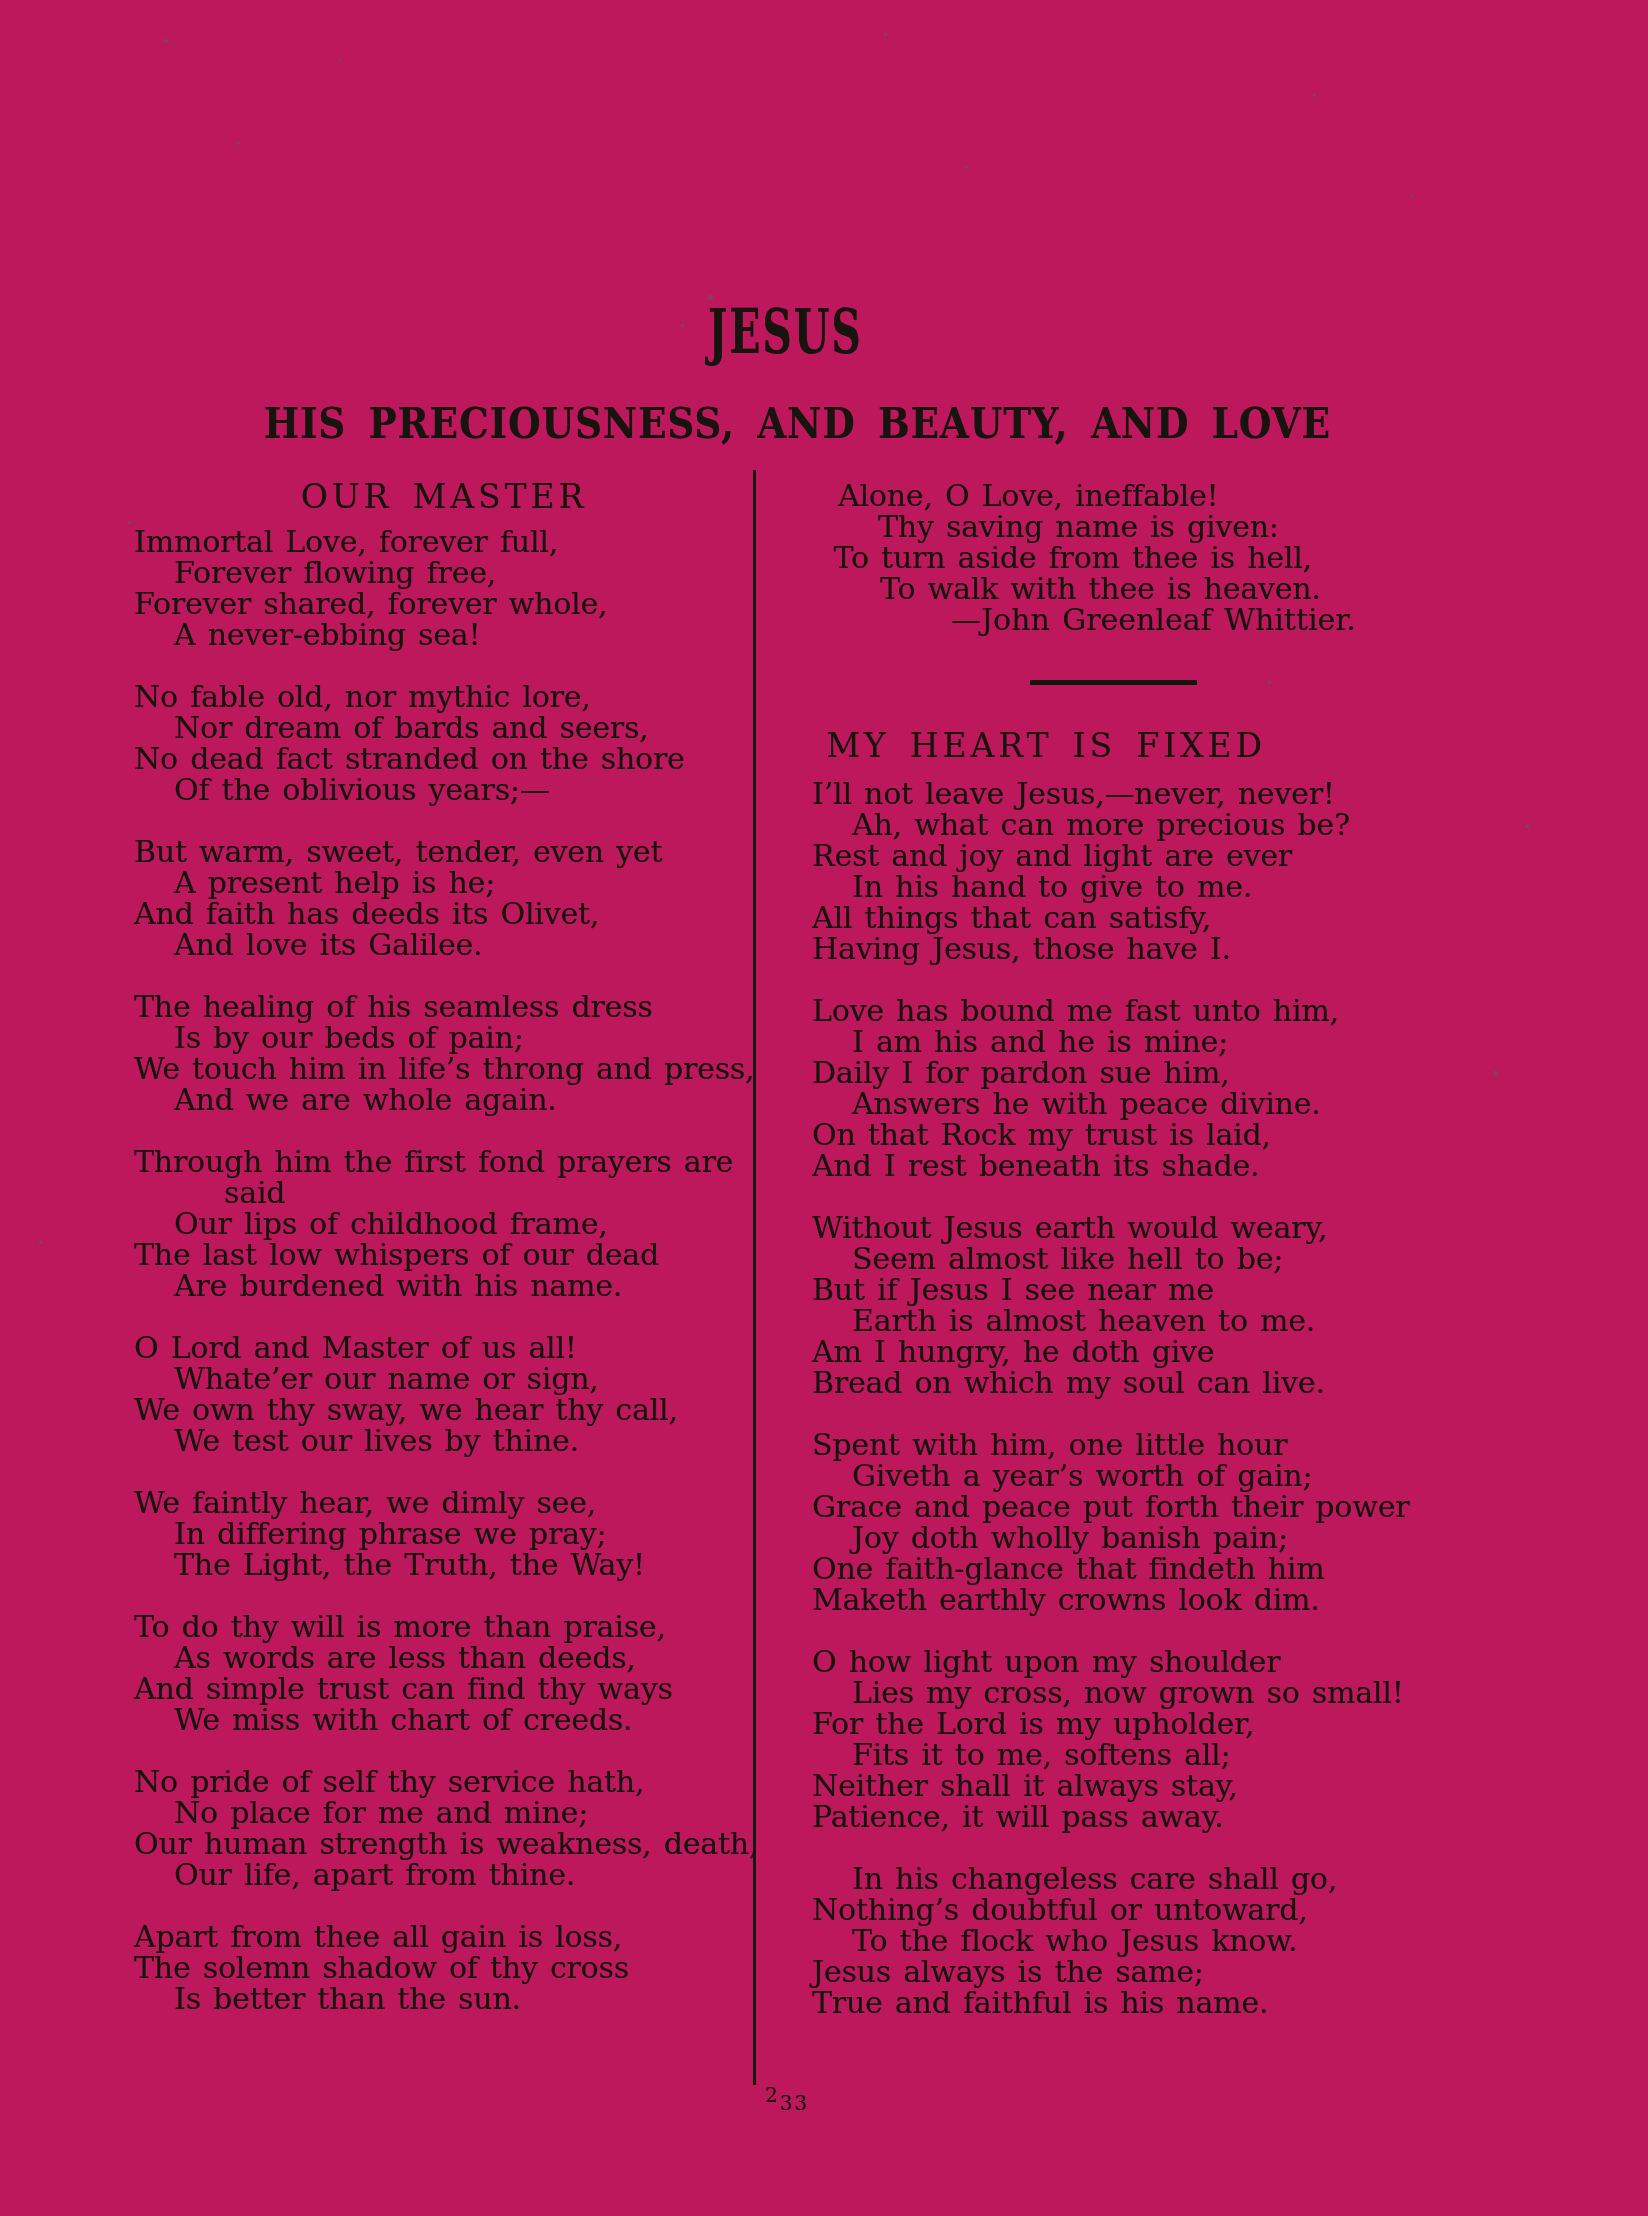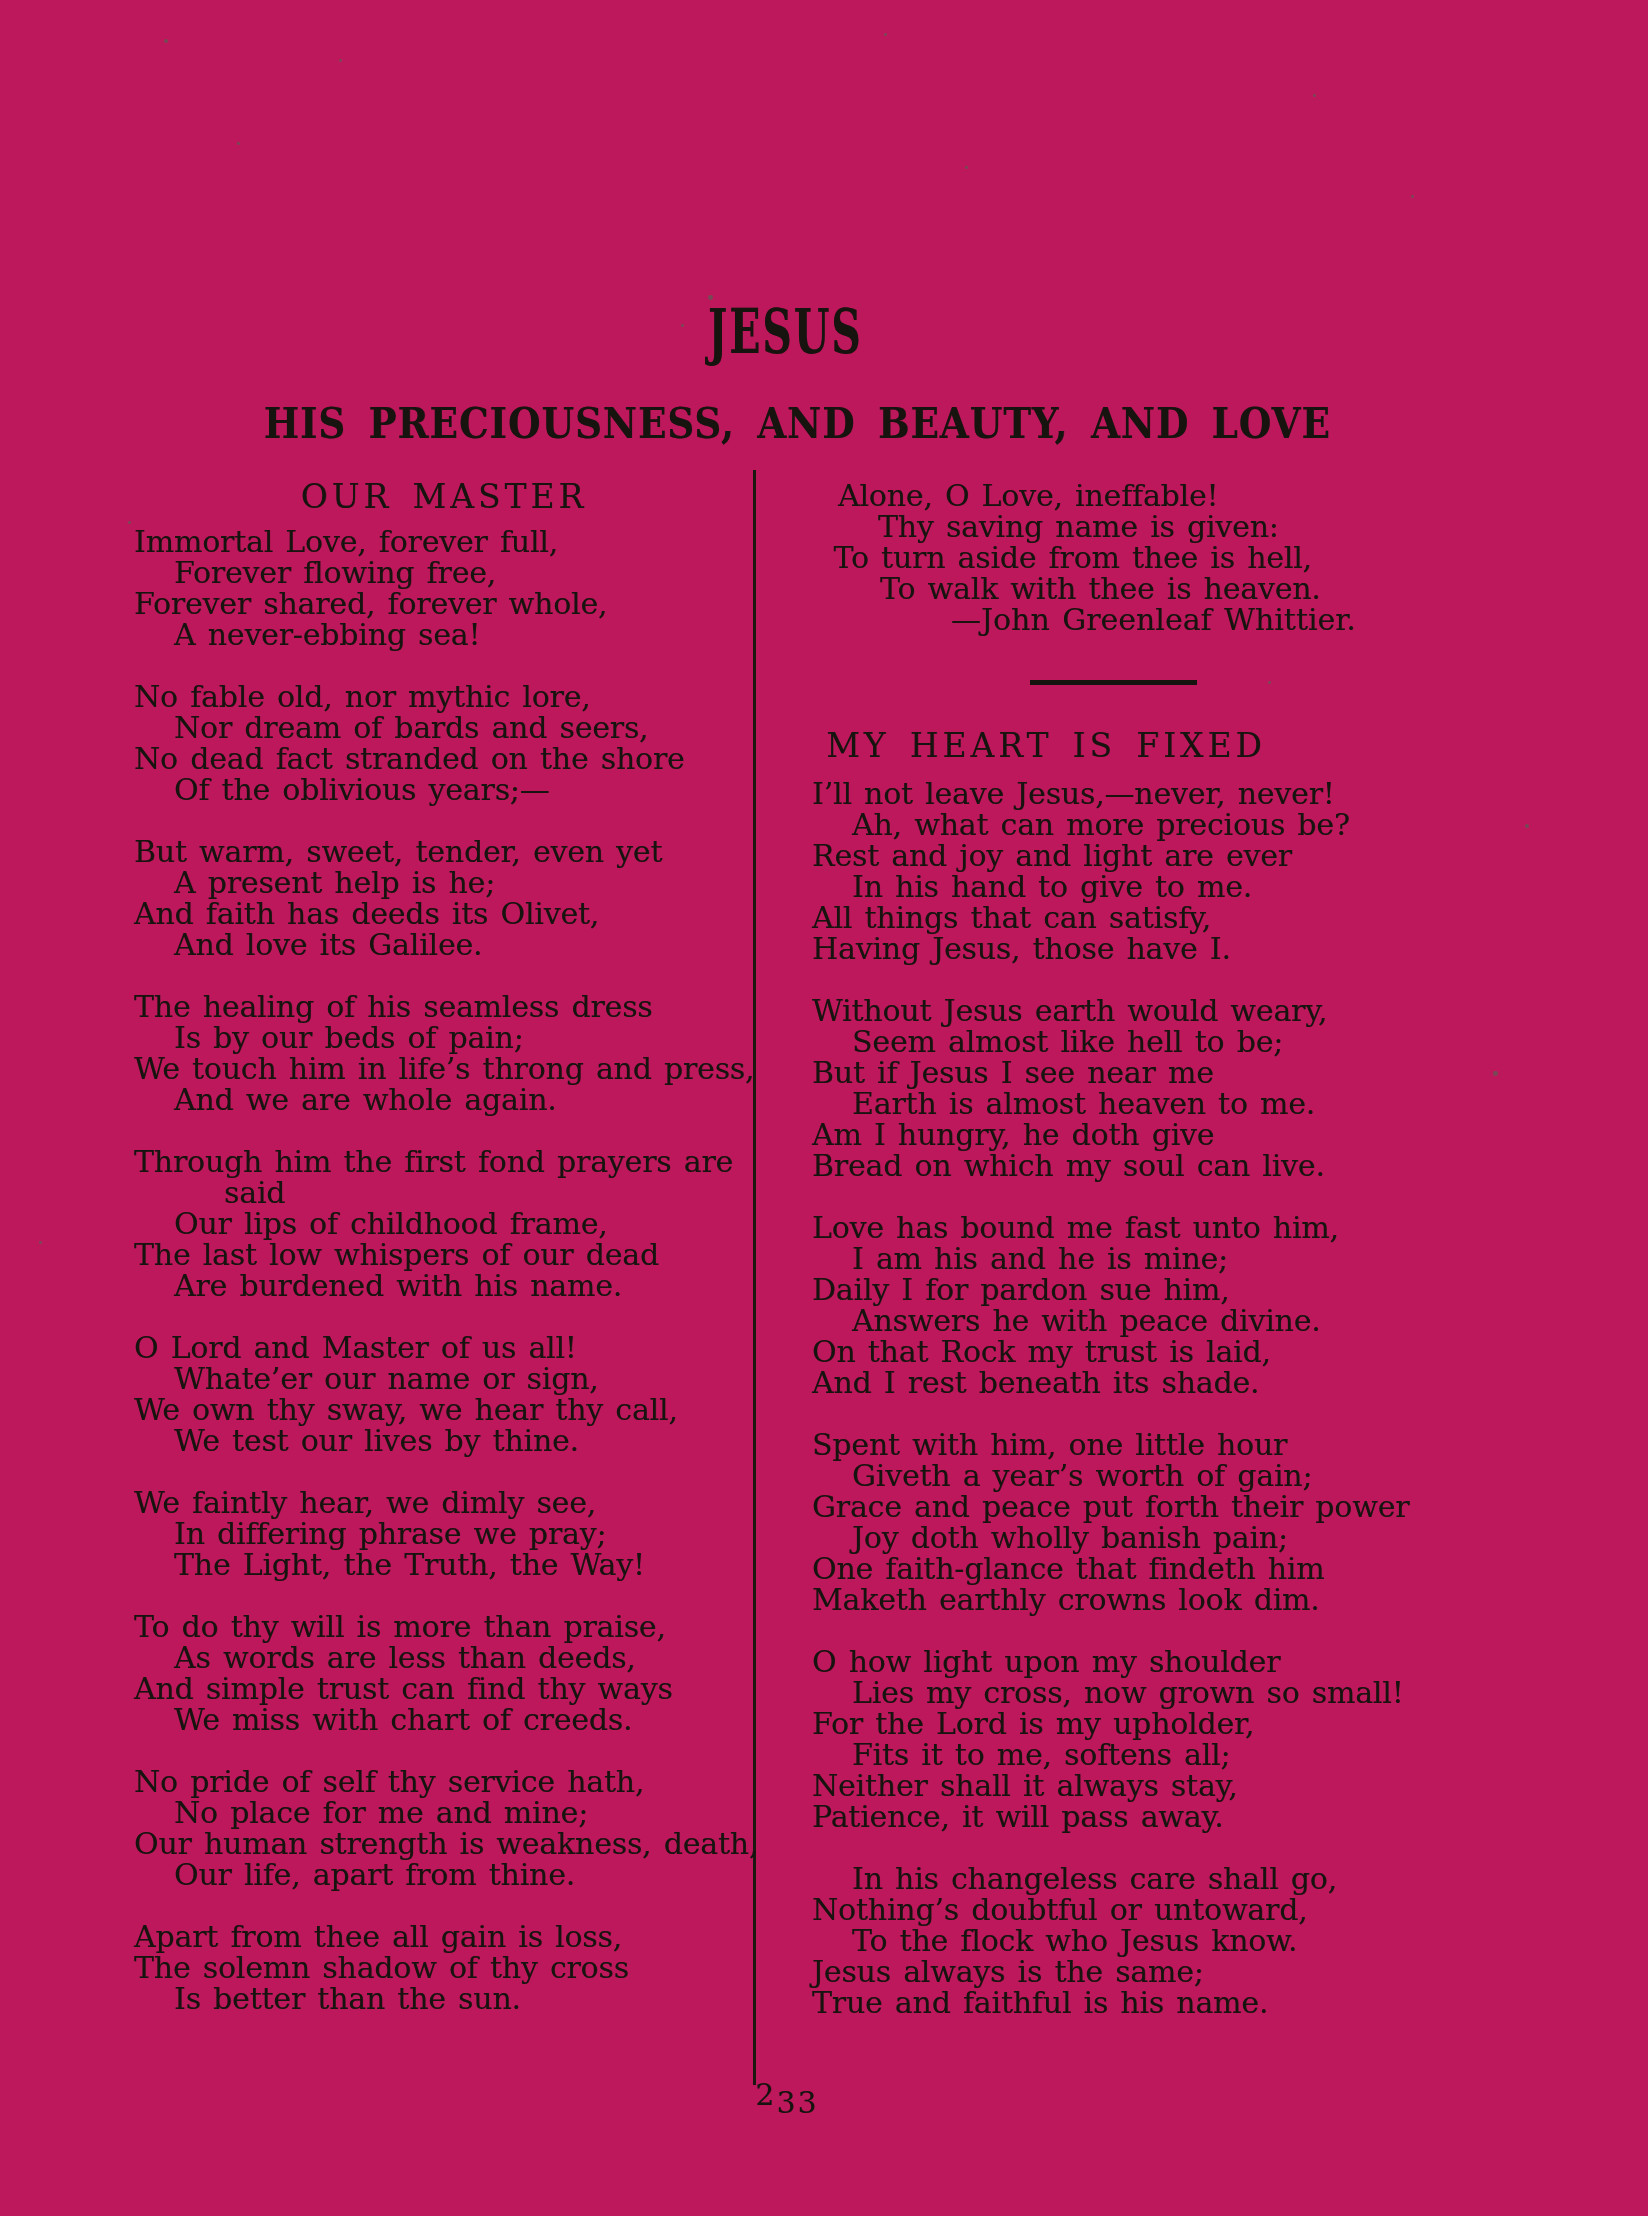--- a/index.html
+++ b/index.html
@@ -59,21 +59,21 @@
     padding-left:139px;white-space:nowrap;
     word-spacing:2.9px;
   }
   .section-rule{
     margin-top:45px;margin-left:218px;
     width:167px;height:4.9px;background:#17140f;
   }
   
   .pagenum{
     position:absolute;left:738px;top:2087px;width:98px;
-    text-align:center;font-size:30px;line-height:32px;
+    text-align:center;font-size:20px;line-height:32px;
     letter-spacing:2px;
   }
   .pn-first{position:relative;top:-7.8px;display:inline-block;}
   
   .speck{position:absolute;background:#5d5a53;border-radius:50%;opacity:0.75;}
 </style>
 </head>
 <body>
 
 <div class="page">
@@ -170,34 +170,34 @@
       <div>
           <div class="stanza">
             <div class="vline" style="padding-left: 0px;">I’ll not leave Jesus,—never, never!</div>
             <div class="vline" style="padding-left: 40px;">Ah, what can more precious be?</div>
             <div class="vline" style="padding-left: 0px;">Rest and joy and light are ever</div>
             <div class="vline" style="padding-left: 40px;">In his hand to give to me.</div>
             <div class="vline" style="padding-left: 0px;">All things that can satisfy,</div>
             <div class="vline" style="padding-left: 0px;">Having Jesus, those have I.</div>
           </div>
           <div class="stanza">
+            <div class="vline" style="padding-left: 0px;">Love has bound me fast unto him,</div>
+            <div class="vline" style="padding-left: 40px;">I am his and he is mine;</div>
+            <div class="vline" style="padding-left: 0px;">Daily I for pardon sue him,</div>
+            <div class="vline" style="padding-left: 40px;">Answers he with peace divine.</div>
+            <div class="vline" style="padding-left: 0px;">On that Rock my trust is laid,</div>
+            <div class="vline" style="padding-left: 0px;">And I rest beneath its shade.</div>
+          </div>
+          <div class="stanza">
             <div class="vline" style="padding-left: 0px;">Without Jesus earth would weary,</div>
             <div class="vline" style="padding-left: 40px;">Seem almost like hell to be;</div>
             <div class="vline" style="padding-left: 0px;">But if Jesus I see near me</div>
             <div class="vline" style="padding-left: 40px;">Earth is almost heaven to me.</div>
             <div class="vline" style="padding-left: 0px;">Am I hungry, he doth give</div>
             <div class="vline" style="padding-left: 0px;">Bread on which my soul can live.</div>
-          </div>
-          <div class="stanza">
-            <div class="vline" style="padding-left: 0px;">Love has bound me fast unto him,</div>
-            <div class="vline" style="padding-left: 40px;">I am his and he is mine;</div>
-            <div class="vline" style="padding-left: 0px;">Daily I for pardon sue him,</div>
-            <div class="vline" style="padding-left: 40px;">Answers he with peace divine.</div>
-            <div class="vline" style="padding-left: 0px;">On that Rock my trust is laid,</div>
-            <div class="vline" style="padding-left: 0px;">And I rest beneath its shade.</div>
           </div>
           <div class="stanza">
             <div class="vline" style="padding-left: 0px;">Spent with him, one little hour</div>
             <div class="vline" style="padding-left: 40px;">Giveth a year’s worth of gain;</div>
             <div class="vline" style="padding-left: 0px;">Grace and peace put forth their power</div>
             <div class="vline" style="padding-left: 40px;">Joy doth wholly banish pain;</div>
             <div class="vline" style="padding-left: 0px;">One faith-glance that findeth him</div>
             <div class="vline" style="padding-left: 0px;">Maketh earthly crowns look dim.</div>
           </div>
           <div class="stanza">

